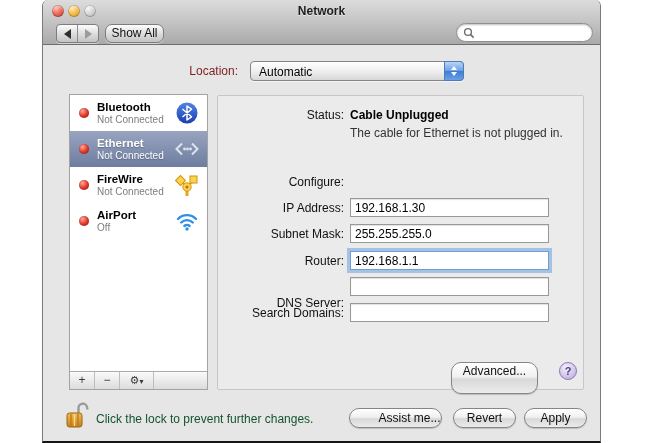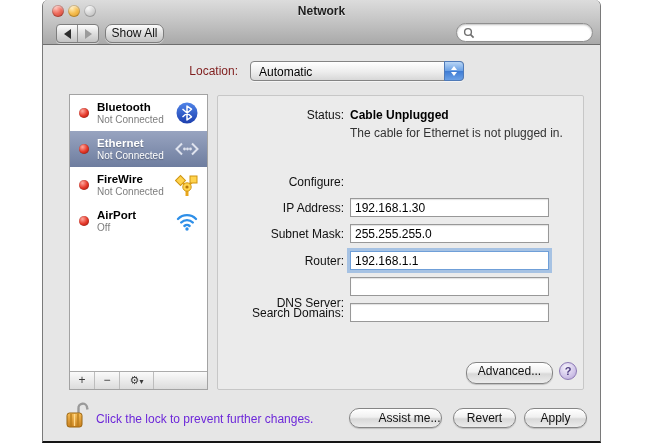--- a/index.html
+++ b/index.html
@@ -82,32 +82,32 @@
             background:#ebebeb; border:1px solid #c7c7c7; border-radius:2px; }
   .flabel { position:absolute; width:126px; text-align:right; font-size:12px; color:#111; white-space:nowrap; }
   .status-value { position:absolute; left:132px; top:12px; font-size:12px; font-weight:bold; color:#000; }
   .status-detail { position:absolute; left:132px; top:30px; font-size:12px; color:#333; }
   .tfield { position:absolute; left:132px; width:199px; height:19px; border:1px solid #989898;
             background:#fff; font-size:12px; padding:0 4px; font-family:inherit; color:#000;
             box-shadow:inset 0 1px 1px rgba(0,0,0,.12); border-radius:0; outline:none; }
   .tfield.focused { border:1px solid #6f9fd8; box-shadow:0 0 0 3px rgba(110,160,220,.55); }
   .popup-configure { left:132px; top:76px; width:199px; }
 
-  .advanced-btn { position:absolute; left:248px; top:266px; width:87px; height:22px; }
+  .advanced-btn { position:absolute; left:233px; top:266px; width:87px; height:32px; }
   .pill { border:1px solid #858585; border-radius:10px; font-size:12px; color:#111; text-align:center;
             background:linear-gradient(#ffffff, #f0f0f0 45%, #d8d8d8 55%, #ececec);
             box-shadow:inset 0 1px 0 rgba(255,255,255,.8), 0 1px 1px rgba(0,0,0,.18);
             line-height:17px; cursor:default; }
   .help-btn { position:absolute; left:341px; top:266px; width:18px; height:18px; border-radius:50%;
             border:1px solid #8d7ab5; background:radial-gradient(circle at 40% 30%, #f5f2fb, #d3c8ea 55%, #b4a2d5);
             font-size:11px; font-weight:bold; color:#4d3c80; text-align:center; line-height:16px; }
 
   
   .lock { position:absolute; left:22px; top:401px; }
-  .lock-text { position:absolute; left:53px; top:412px; font-size:12px; color:#6d28d9; }
+  .lock-text { position:absolute; left:53px; top:412px; font-size:12px; color:#14532d; }
   .assist-btn { position:absolute; left:306px; top:408px; width:93px; height:20px; line-height:18px;padding-left:28px; }
   .revert-btn { position:absolute; left:410px; top:408px; width:63px; height:20px; line-height:18px; }
   .apply-btn  { position:absolute; left:481px; top:408px; width:63px; height:20px; line-height:18px; }
 </style>
 </head>
 <body>
 
 <div class="stage">
   <div class="window">
 

